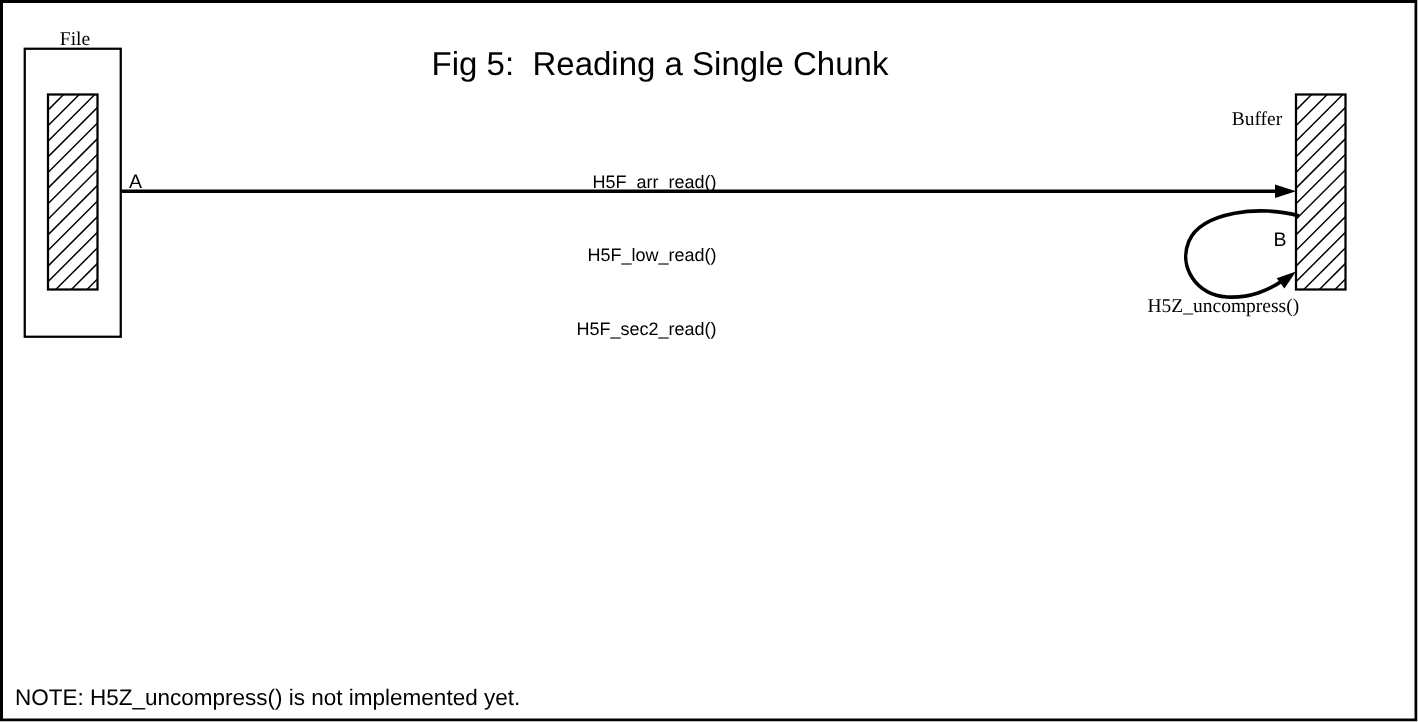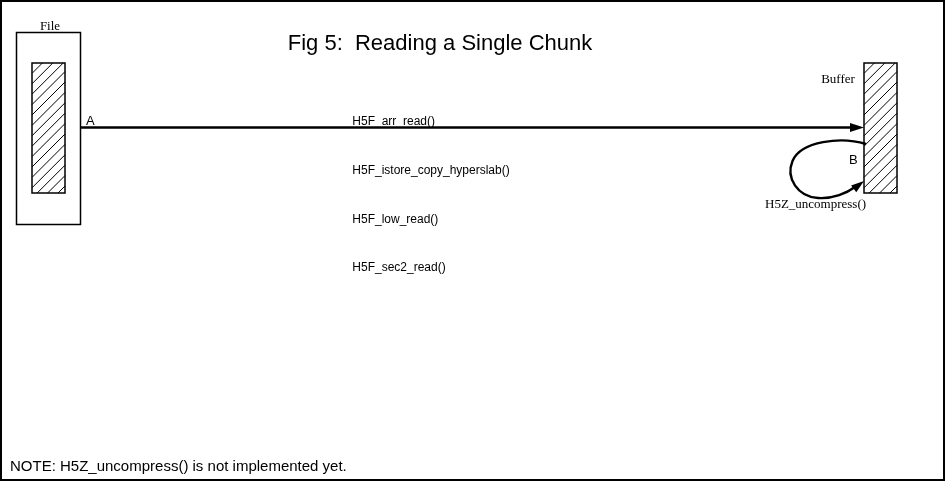--- a/index.html
+++ b/index.html
@@ -36,21 +36,21 @@
   .file-label   { left: 48px;  top: 16px;  transform: translateX(-50%); }
   .buffer-label { left: 836px; top: 37px;  transform: translateX(-50%); margin-top: 32px; }
   .a-label      { left: 84px;  top: 111px; font-size: 13px; }
   .b-label      { left: 847px; top: 150px; font-size: 13px; }
   .h5z-label    { left: 763px; top: 194px; }
   .call-stack {
     position: absolute;
     left: 429px;
     top: 79px;
     transform: translateX(-50%);
-    text-align: left;
+    text-align: right;
     font-size: 12px;
     line-height: 16.2px;
     white-space: pre;
   }
   .footnote {
     position: absolute;
     left: 8px;
     top: 455px;
     font-size: 15px;
     white-space: pre;
@@ -117,21 +117,20 @@
   <div class="abs small-label file-label">File</div>
 
   <div class="abs small-label buffer-label">Buffer</div>
 
   <div class="abs a-label">A</div>
 
   <div class="abs b-label">B</div>
 
   <div class="call-stack">
     <div>H5F_arr_read()</div>
-    <div>H5F_istore_copy_hyperslab()</div>
     <div>H5F_low_read()</div>
     <div>H5F_sec2_read()</div>
   </div>
 
   <div class="abs small-label h5z-label">H5Z_uncompress()</div>
 
   <div class="footnote">NOTE: H5Z_uncompress() is not implemented yet.</div>
 
 </div>
 

